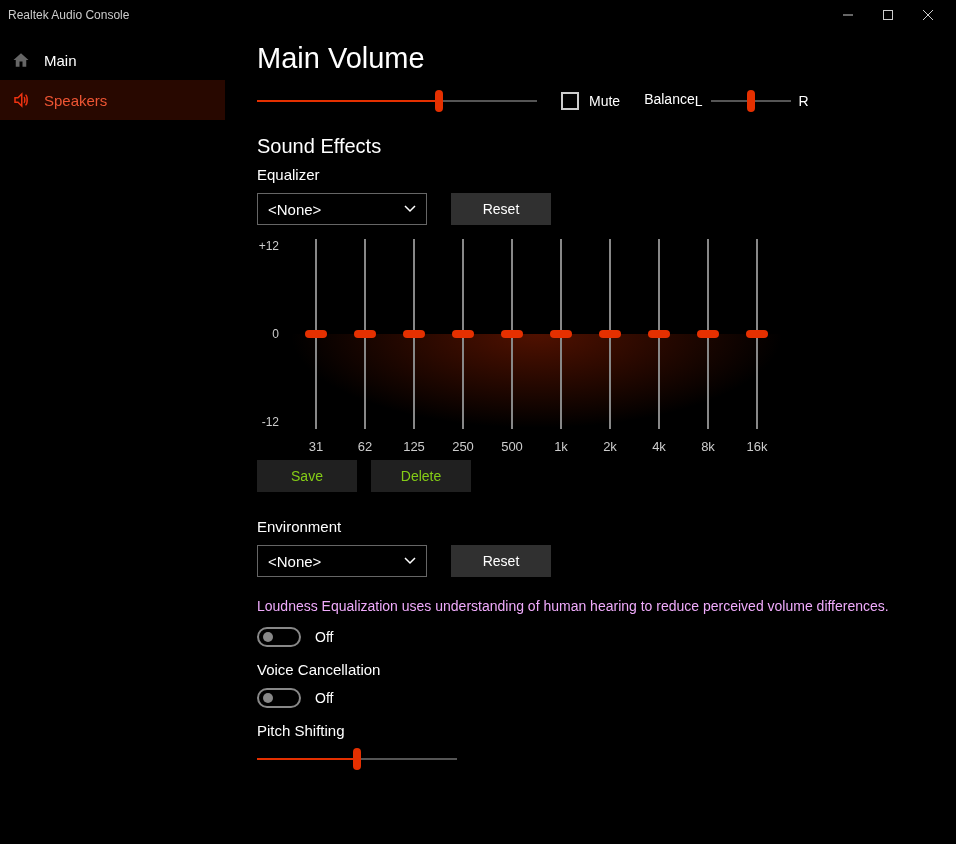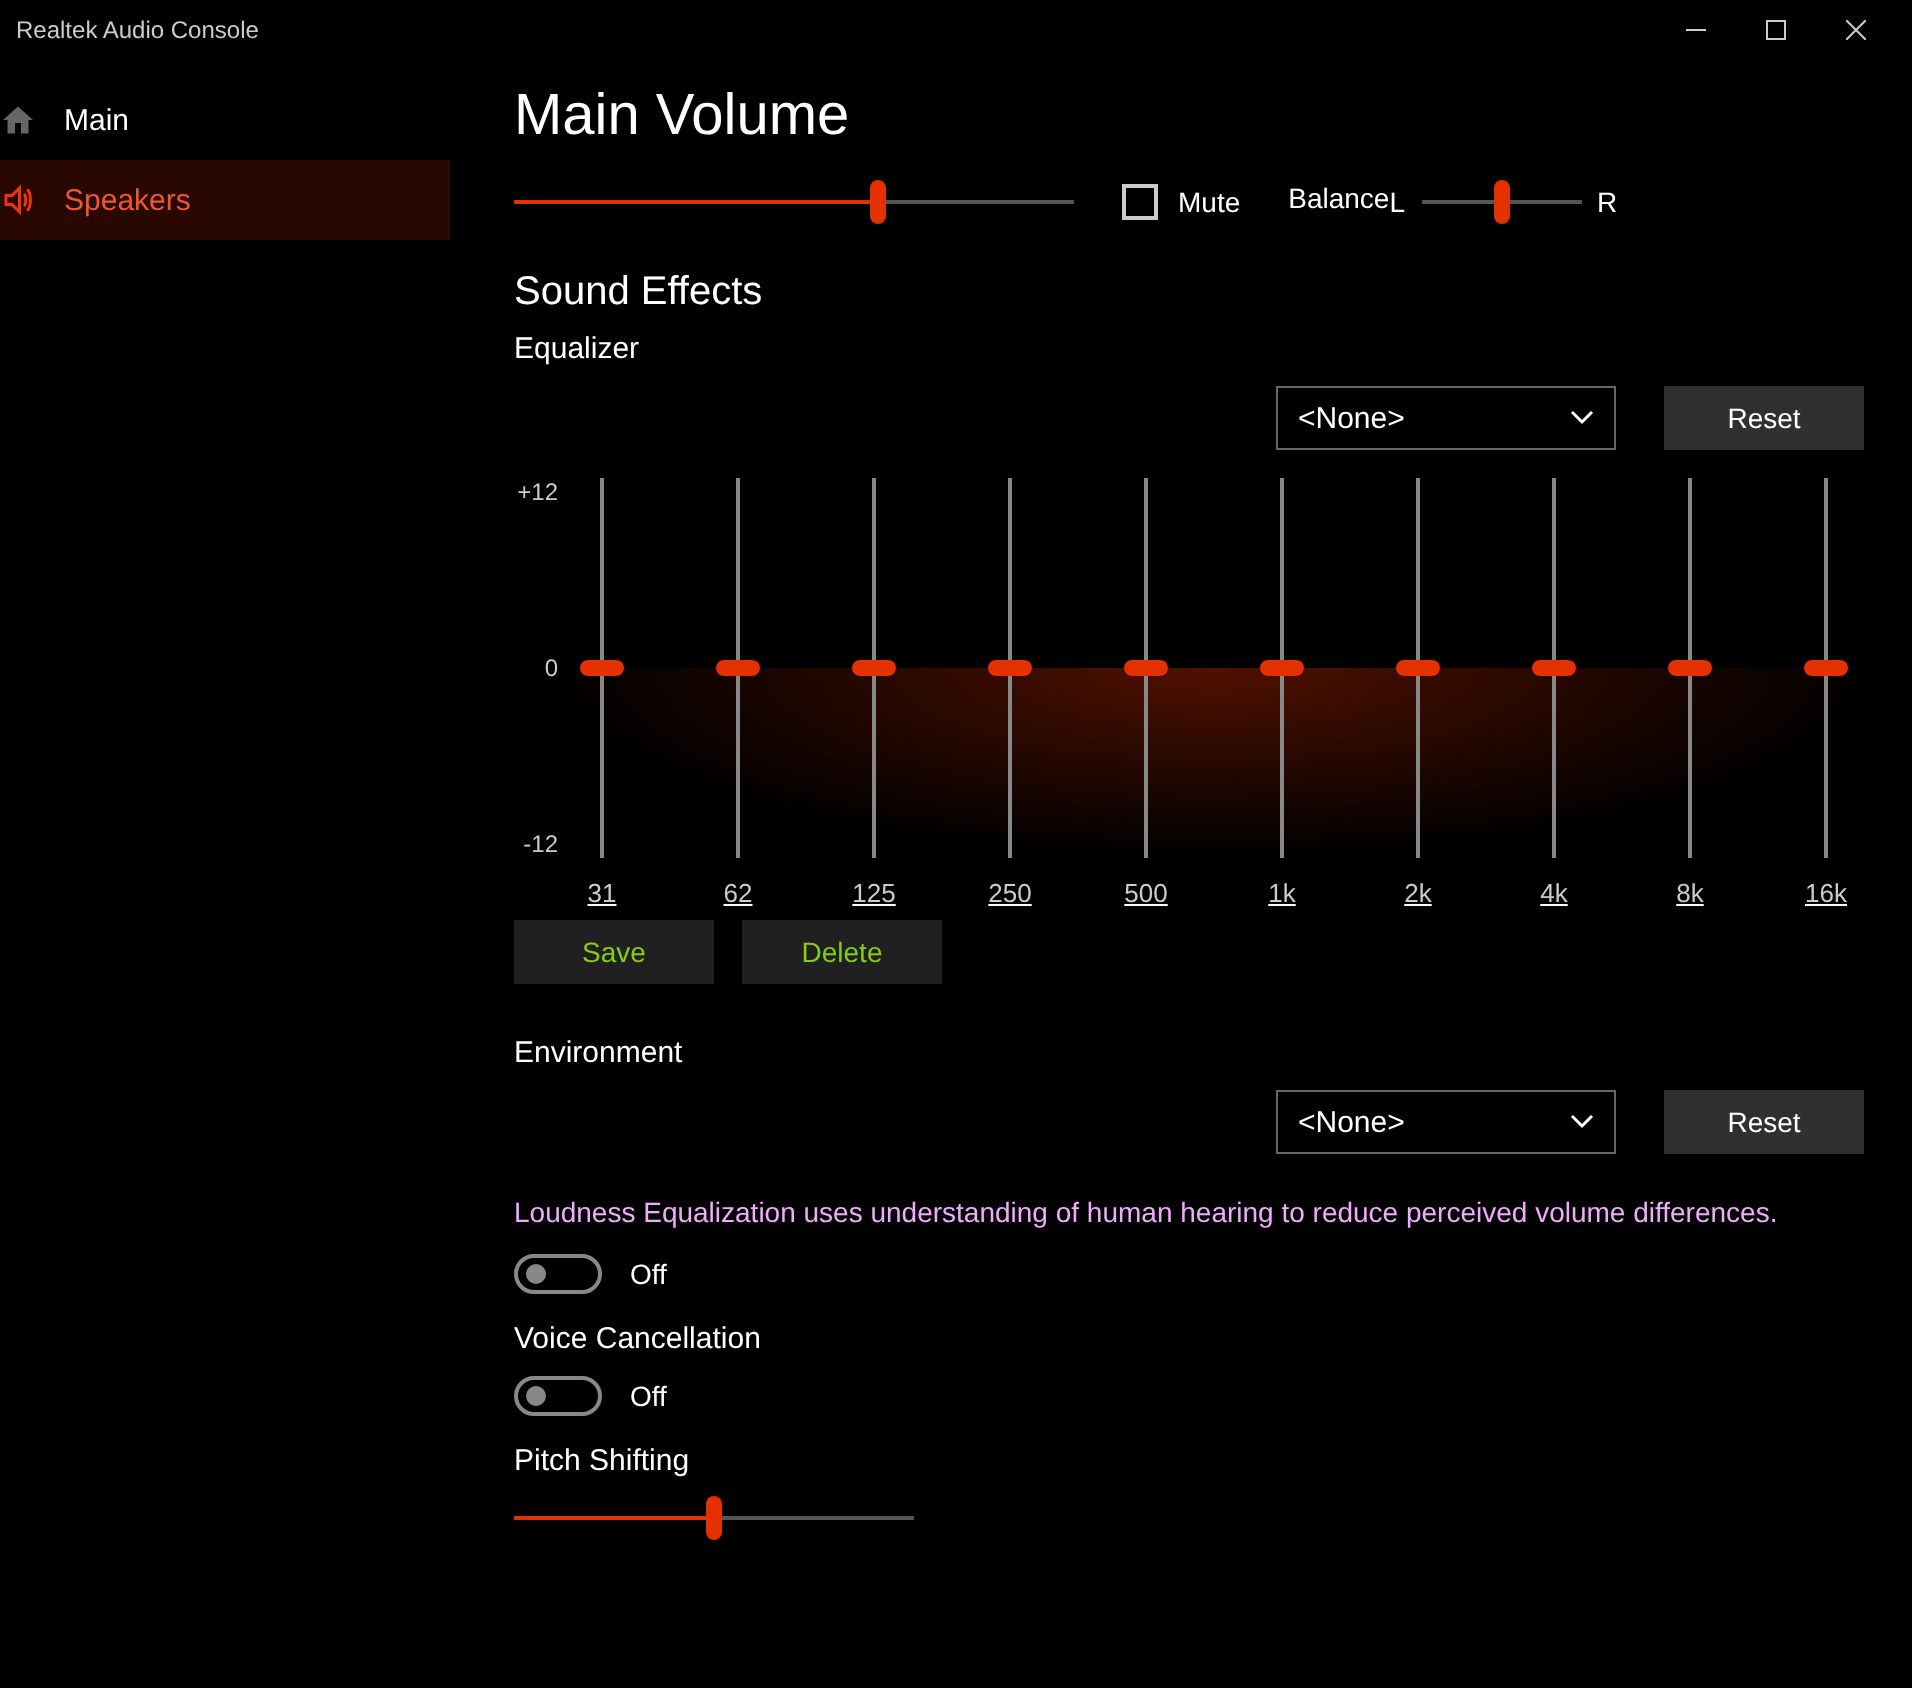--- a/index.html
+++ b/index.html
@@ -4,50 +4,50 @@
 <style>
   * { box-sizing: border-box; margin: 0; padding: 0; }
   html, body { width: 956px; height: 844px; background: #000; color: #fff; font-family: "Segoe UI", Arial, sans-serif; font-size: 14px; overflow: hidden; }
   .window { display: flex; flex-direction: column; width: 100%; height: 100%; }
   .titlebar { display: flex; align-items: center; height: 30px; padding: 0 8px; color: #ccc; font-size: 12px; }
   .titlebar .title { flex: 1; }
   .win-btn { width: 40px; height: 30px; display: flex; align-items: center; justify-content: center; color: #ccc; }
   .win-btn svg { stroke: currentColor; }
   .body { flex: 1; display: flex; min-height: 0; }
   .sidebar { width: 225px; background: #000; display: flex; flex-direction: column; padding-top: 10px; }
-  .nav-item { display: flex; align-items: center; gap: 14px; height: 40px; padding: 0 0; color: #fff; font-size: 15px; }
+  .nav-item { display: flex; align-items: center; gap: 14px; height: 40px; padding: 0 12px; color: #fff; font-size: 15px; }
   .nav-item.selected { background: rgba(200,40,0,0.2); color: #ee5533; }
   .nav-section { padding: 10px 16px 6px 16px; color: #aaa; font-size: 15px; }
   .home-icon { width: 18px; height: 18px; fill: #666; }
   .speaker-icon { width: 18px; height: 18px; fill: #ee3311; }
   .main { flex: 1; padding: 12px 24px 0 32px; overflow: auto; }
   h1 { font-size: 29px; font-weight: 400; margin-bottom: 16px; }
   h2 { font-size: 20px; font-weight: 400; margin: 24px 0 8px 0; }
   .sub { font-size: 15px; color: #fff; margin-bottom: 10px; }
-  .row { display: flex; align-items: center; gap: 24px; justify-content: flex-end; }
+  .row { display: flex; align-items: center; gap: 24px; }
   .vol-row { display: flex; align-items: center; gap: 24px; margin-bottom: 8px; }
   .slider { position: relative; height: 20px; }
   .slider .track { position: absolute; top: 50%; left:0; right:0; height: 2px; background: #555; transform: translateY(-50%); }
   .slider .fill { position: absolute; top: 50%; left:0; height: 2px; background: #e53000; transform: translateY(-50%); }
   .slider .thumb { position: absolute; top: 50%; width: 8px; height: 22px; background: #e53000; border-radius: 4px; transform: translate(-50%,-50%); }
   .main-vol { width: 280px; }
   .checkbox { width: 18px; height: 18px; border: 2px solid #ccc; display: inline-block; }
   .balance-wrap { display: flex; }
   .balance-label { font-size: 14px; color: #fff; margin-bottom: 2px; }
   .balance-row { display: flex; align-items: center; gap: 8px; font-size: 14px; }
   .bal-slider { width: 80px; }
   .select { display: flex; align-items: center; justify-content: space-between; width: 170px; height: 32px; border: 1px solid #666; padding: 0 10px; color: #fff; font-size: 15px; }
   .select svg { stroke: #fff; fill: none; }
   .btn { height: 32px; width: 100px; background: #303030; border: none; color: #fff; font-size: 14px; display: flex; align-items: center; justify-content: center; }
   .btn.dim { color: #84cc16; background: #202020; }
   .btn-row { display: flex; gap: 14px; margin-top: 6px; }
   
   .eq-wrap { display: flex; margin-top: 14px; gap: 8px; }
   .eq-scale { display: flex; flex-direction: column; justify-content: space-between; align-items: flex-end; height: 190px; width: 24px; color: #ccc; font-size: 12px; padding-right: 2px; }
-  .eq-bands { display: flex; gap: 52px; margin-left: 4px; position: relative; text-decoration: underline; }
+  .eq-bands { display: flex; gap: 33px; margin-left: 19px; position: relative; }
   .eq-glow { position: absolute; left: -20px; right: -20px; top: 95px; height: 95px; background: radial-gradient(ellipse at top, rgba(229,48,0,0.35) 0%, rgba(229,48,0,0.0) 70%); pointer-events: none; }
   .eq-band { display: flex; flex-direction: column; align-items: center; width: 16px; }
   .eq-slider { position: relative; width: 2px; height: 190px; background: #888; }
   .eq-thumb { position: absolute; left: 50%; width: 22px; height: 8px; background: #e53000; border-radius: 4px; transform: translate(-50%,-50%); top: 50%; }
   .eq-freq { margin-top: 10px; font-size: 13px; color: #ccc; }
   .desc { font-size: 14px; color: #f0abfc; margin-top: 20px; margin-bottom: 10px; line-height: 1.4; }
   .toggle-row { display: flex; align-items: center; gap: 14px; margin-bottom: 14px; }
   .toggle { width: 44px; height: 20px; border: 2px solid #888; border-radius: 12px; position: relative; }
   .toggle .knob { position: absolute; width: 10px; height: 10px; background: #888; border-radius: 50%; top: 3px; left: 4px; }
   .pitch-slider { width: 200px; margin-top: 6px; }

